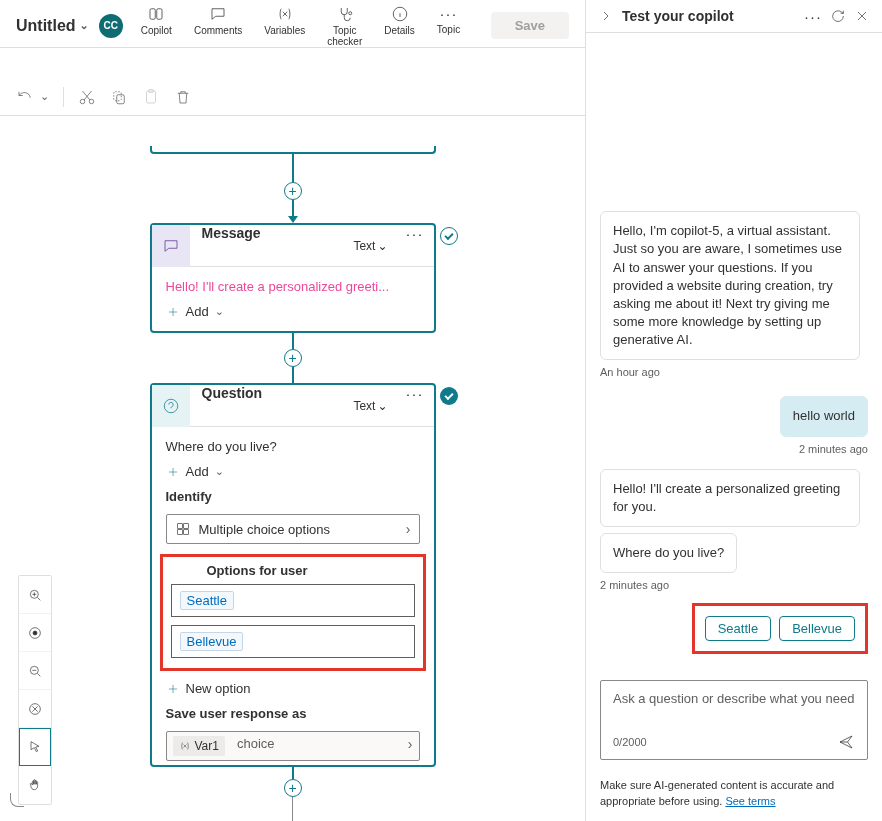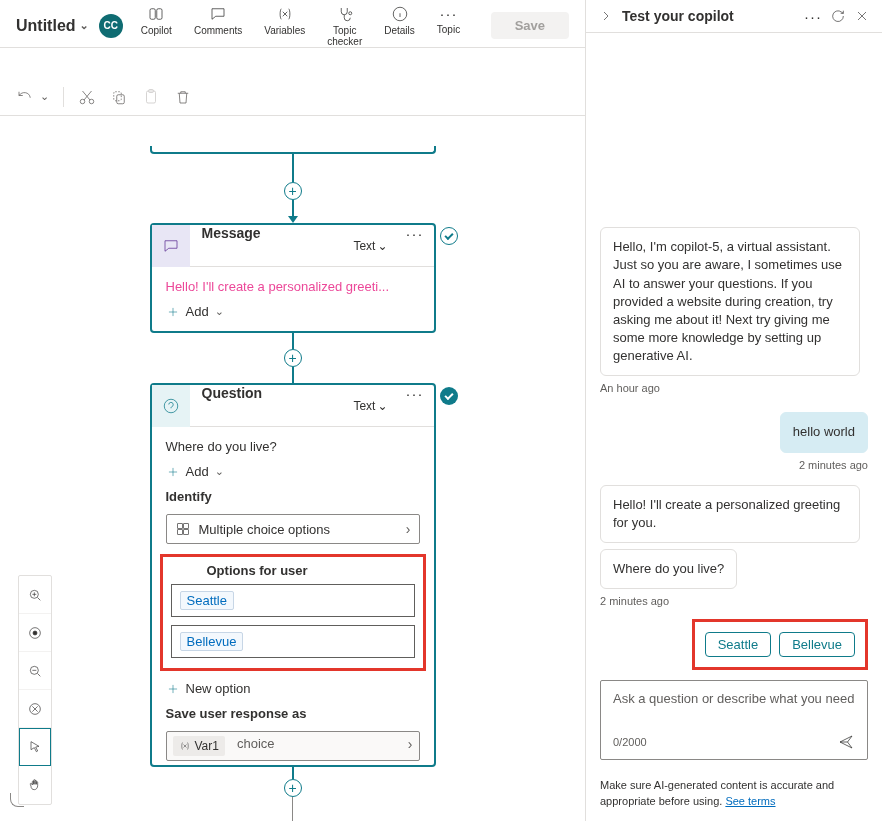--- a/index.html
+++ b/index.html
@@ -82,21 +82,21 @@
 .zoombox svg { width: 16px; height: 16px; stroke: #323130; fill: none; }
 
 .curvy { position: absolute; left: 10px; bottom: 14px; width: 14px; height: 14px; border-left: 1px solid #8a8886; border-bottom: 1px solid #8a8886; border-bottom-left-radius: 8px; }
 
 
 .panel { width: 296px; display: flex; flex-direction: column; }
 .panel-head { display: flex; align-items: center; padding: 8px 12px; gap: 8px; border-bottom: 1px solid #e1dfdd; }
 .panel-head .ptitle { font-weight: 600; font-size: 14px; }
 .panel-head .spacer { flex: 1; }
 .panel-head .picon { width: 16px; height: 16px; cursor: pointer; }
-.panel-body { flex: 1; padding: 12px 14px 8px 14px; display: flex; flex-direction: column; overflow: hidden; }
+.panel-body { flex: 1; padding: 12px 14px 8px 14px; display: flex; flex-direction: column; overflow: hidden; gap: 16px; }
 .msgs { flex: 1; display: flex; flex-direction: column; gap: 6px; justify-content: flex-end; }
 .bubble { border: 1px solid #e1dfdd; border-radius: 6px; padding: 10px 12px; font-size: 13px; line-height: 1.4; max-width: 260px; }
 .bubble.bot { align-self: flex-start; background: #fff; }
 .bubble.user { align-self: flex-end; background: #d6ecf3; border-color: #d6ecf3; }
 .ts { font-size: 11px; color: #605e5c; }
 .ts.left { align-self: flex-start; }
 .ts.right { align-self: flex-end; }
 
 .choice-row { align-self: flex-end; display: flex; gap: 8px; border: 3px solid #e3362b; padding: 10px 10px; }
 .choice-btn { border: 1px solid #0f7b8a; color: #0f7b8a; background: #fff; padding: 4px 12px; border-radius: 4px; font-size: 13px; cursor: pointer; }

